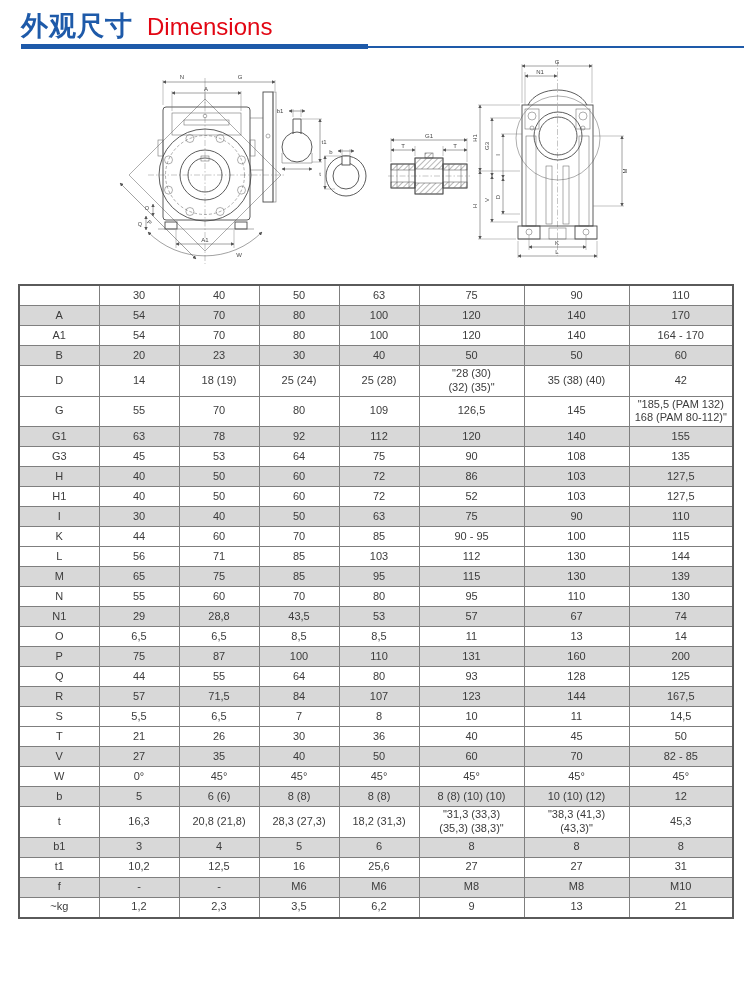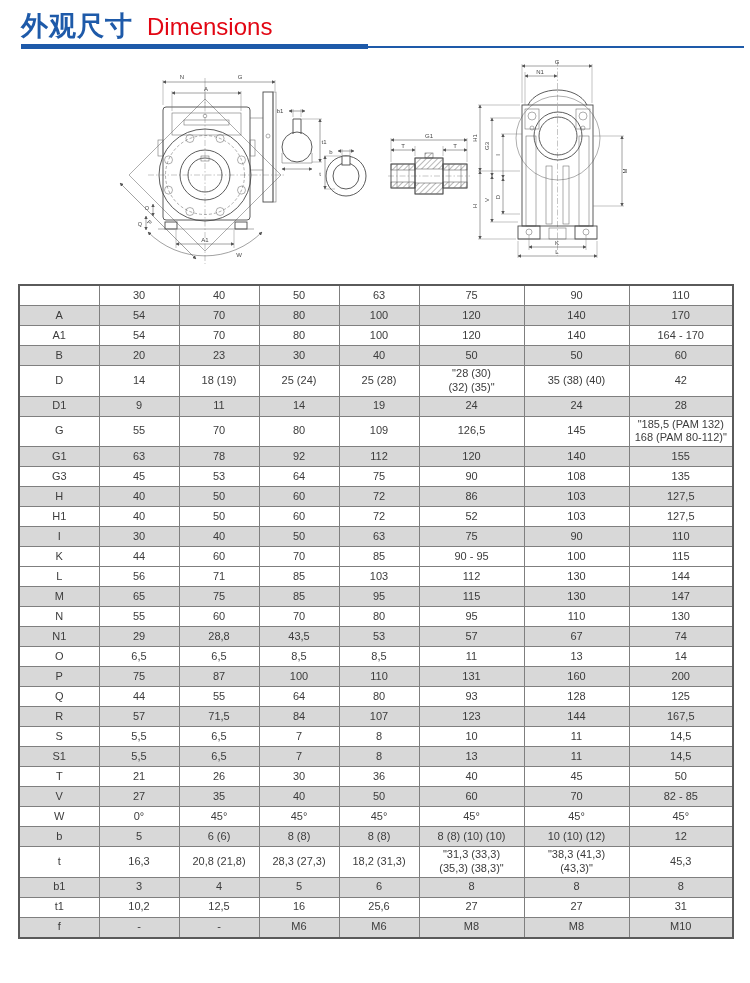--- a/index.html
+++ b/index.html
@@ -296,30 +296,20 @@
           <td>D</td>
           <td>14</td>
           <td>18 (19)</td>
           <td>25 (24)</td>
           <td>25 (28)</td>
           <td>"28 (30)
 (32) (35)"</td>
           <td>35 (38) (40)</td>
           <td>42</td>
         </tr>
-        <tr class="shaded">
-          <td>D1</td>
-          <td>9</td>
-          <td>11</td>
-          <td>14</td>
-          <td>19</td>
-          <td>24</td>
-          <td>24</td>
-          <td>28</td>
-        </tr>
         <tr>
           <td>G</td>
           <td>55</td>
           <td>70</td>
           <td>80</td>
           <td>109</td>
           <td>126,5</td>
           <td>145</td>
           <td>"185,5 (PAM 132)
 168 (PAM 80-112)"</td>
@@ -395,21 +385,21 @@
           <td>144</td>
         </tr>
         <tr class="shaded">
           <td>M</td>
           <td>65</td>
           <td>75</td>
           <td>85</td>
           <td>95</td>
           <td>115</td>
           <td>130</td>
-          <td>147</td>
+          <td>139</td>
         </tr>
         <tr>
           <td>N</td>
           <td>55</td>
           <td>60</td>
           <td>70</td>
           <td>80</td>
           <td>95</td>
           <td>110</td>
           <td>130</td>
@@ -464,30 +454,20 @@
           <td>144</td>
           <td>167,5</td>
         </tr>
         <tr>
           <td>S</td>
           <td>5,5</td>
           <td>6,5</td>
           <td>7</td>
           <td>8</td>
           <td>10</td>
-          <td>11</td>
-          <td>14,5</td>
-        </tr>
-        <tr class="shaded">
-          <td>S1</td>
-          <td>5,5</td>
-          <td>6,5</td>
-          <td>7</td>
-          <td>8</td>
-          <td>13</td>
           <td>11</td>
           <td>14,5</td>
         </tr>
         <tr>
           <td>T</td>
           <td>21</td>
           <td>26</td>
           <td>30</td>
           <td>36</td>
           <td>40</td>
@@ -559,16 +539,26 @@
         <tr class="shaded">
           <td>f</td>
           <td>-</td>
           <td>-</td>
           <td>M6</td>
           <td>M6</td>
           <td>M8</td>
           <td>M8</td>
           <td>M10</td>
         </tr>
+        <tr>
+          <td>~kg</td>
+          <td>1,2</td>
+          <td>2,3</td>
+          <td>3,5</td>
+          <td>6,2</td>
+          <td>9</td>
+          <td>13</td>
+          <td>21</td>
+        </tr>
       </tbody>
   </table>
 
 </div>
 
 </body></html>

